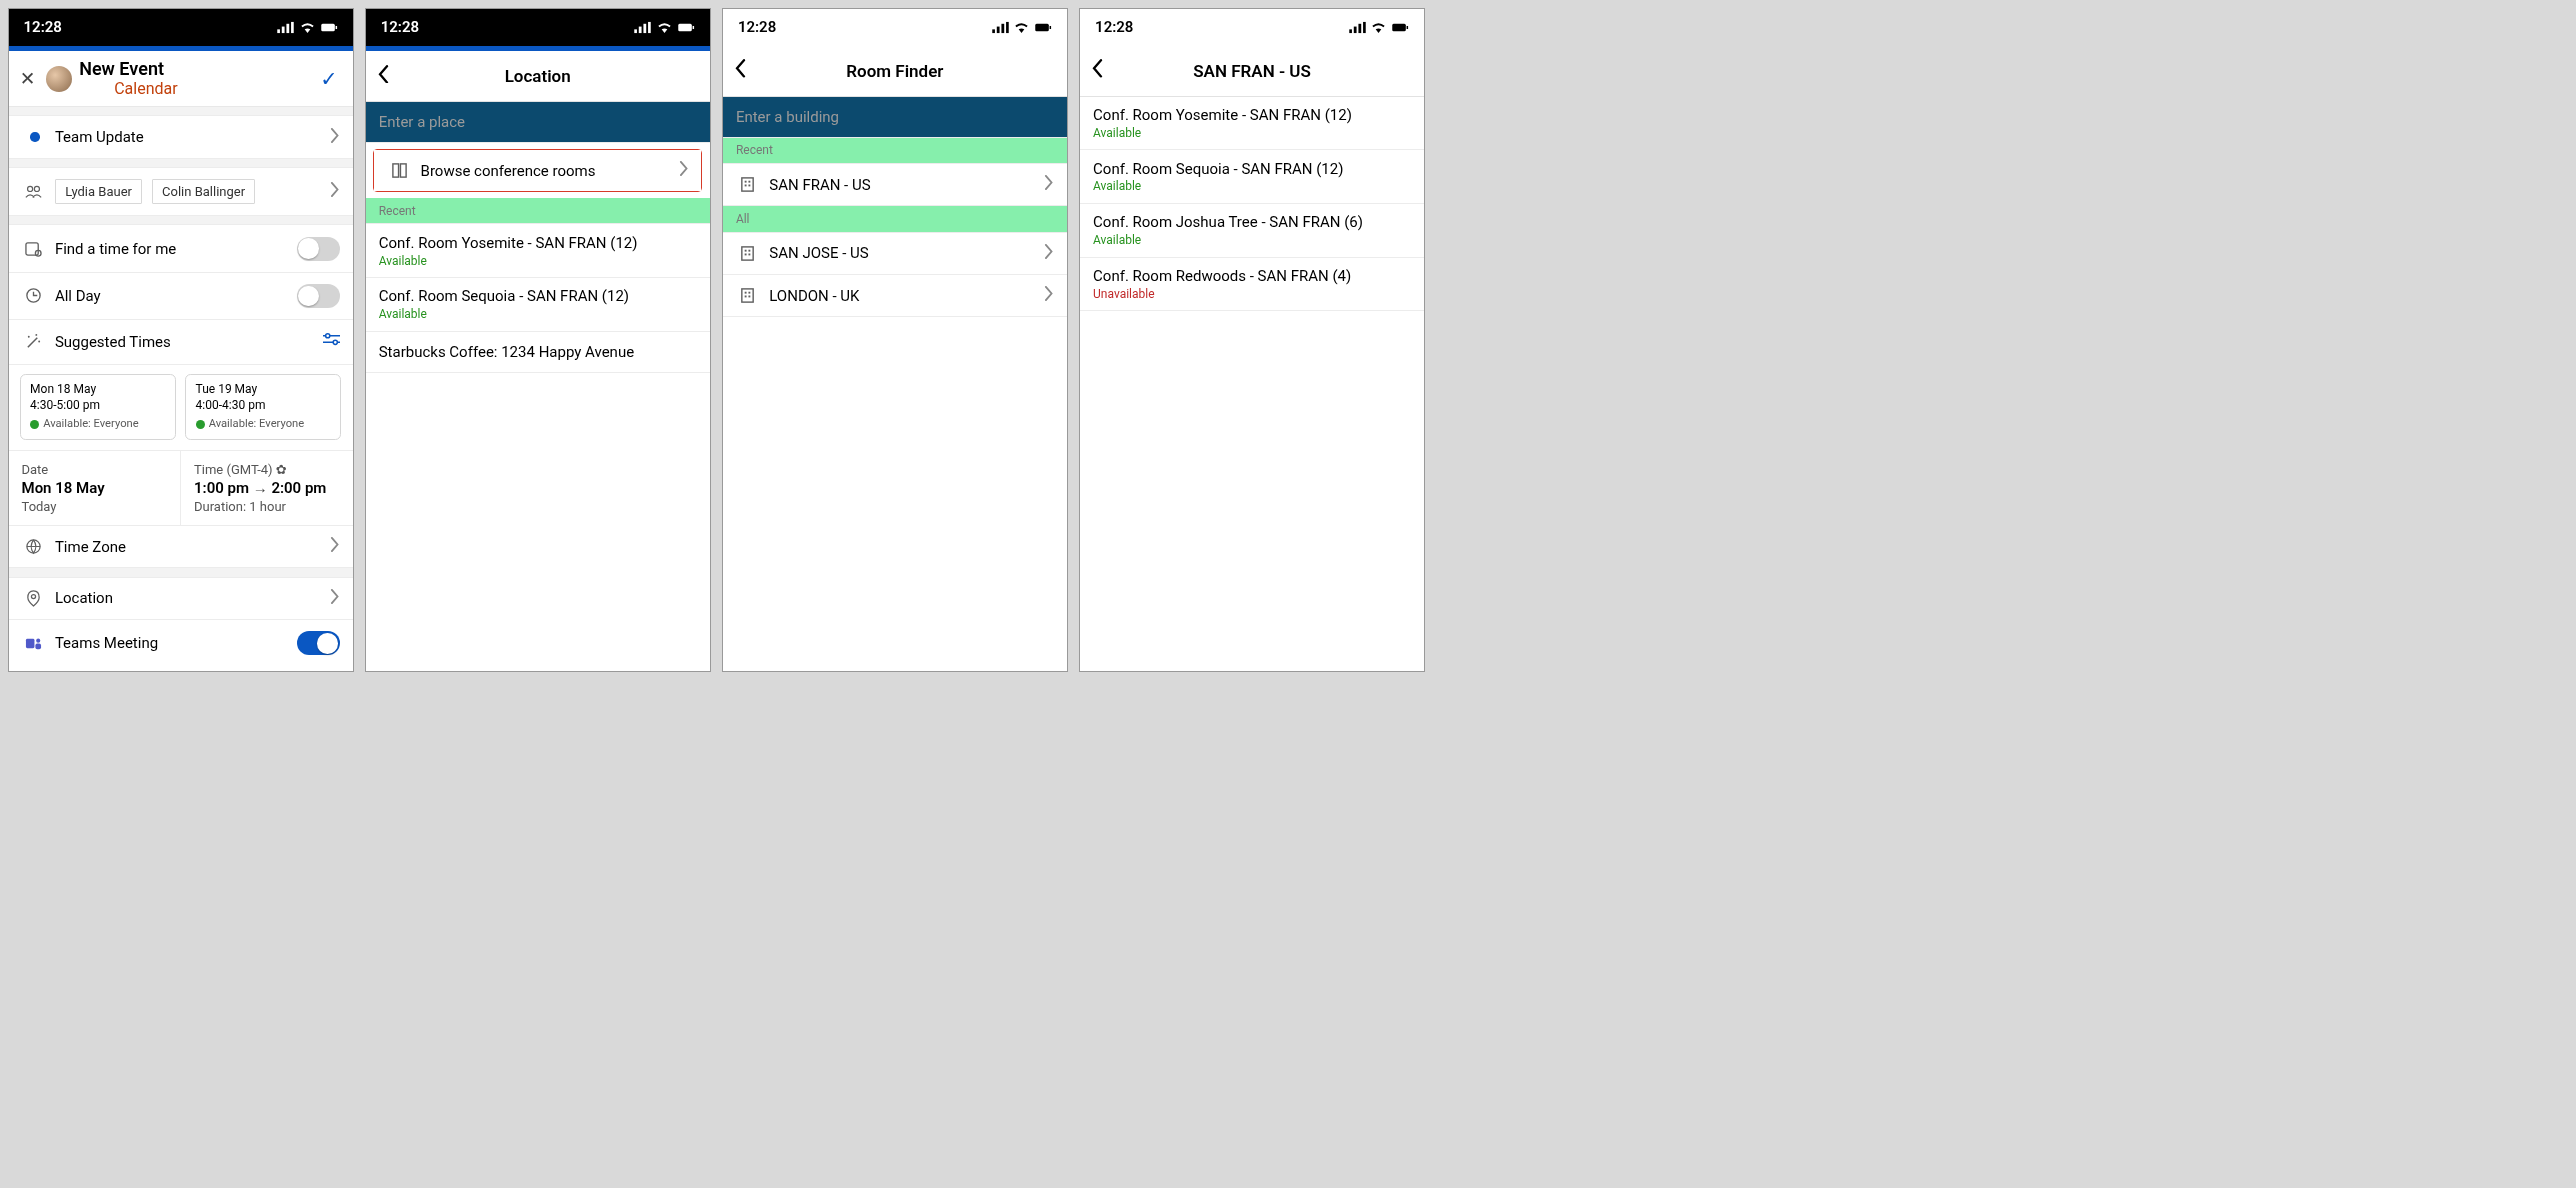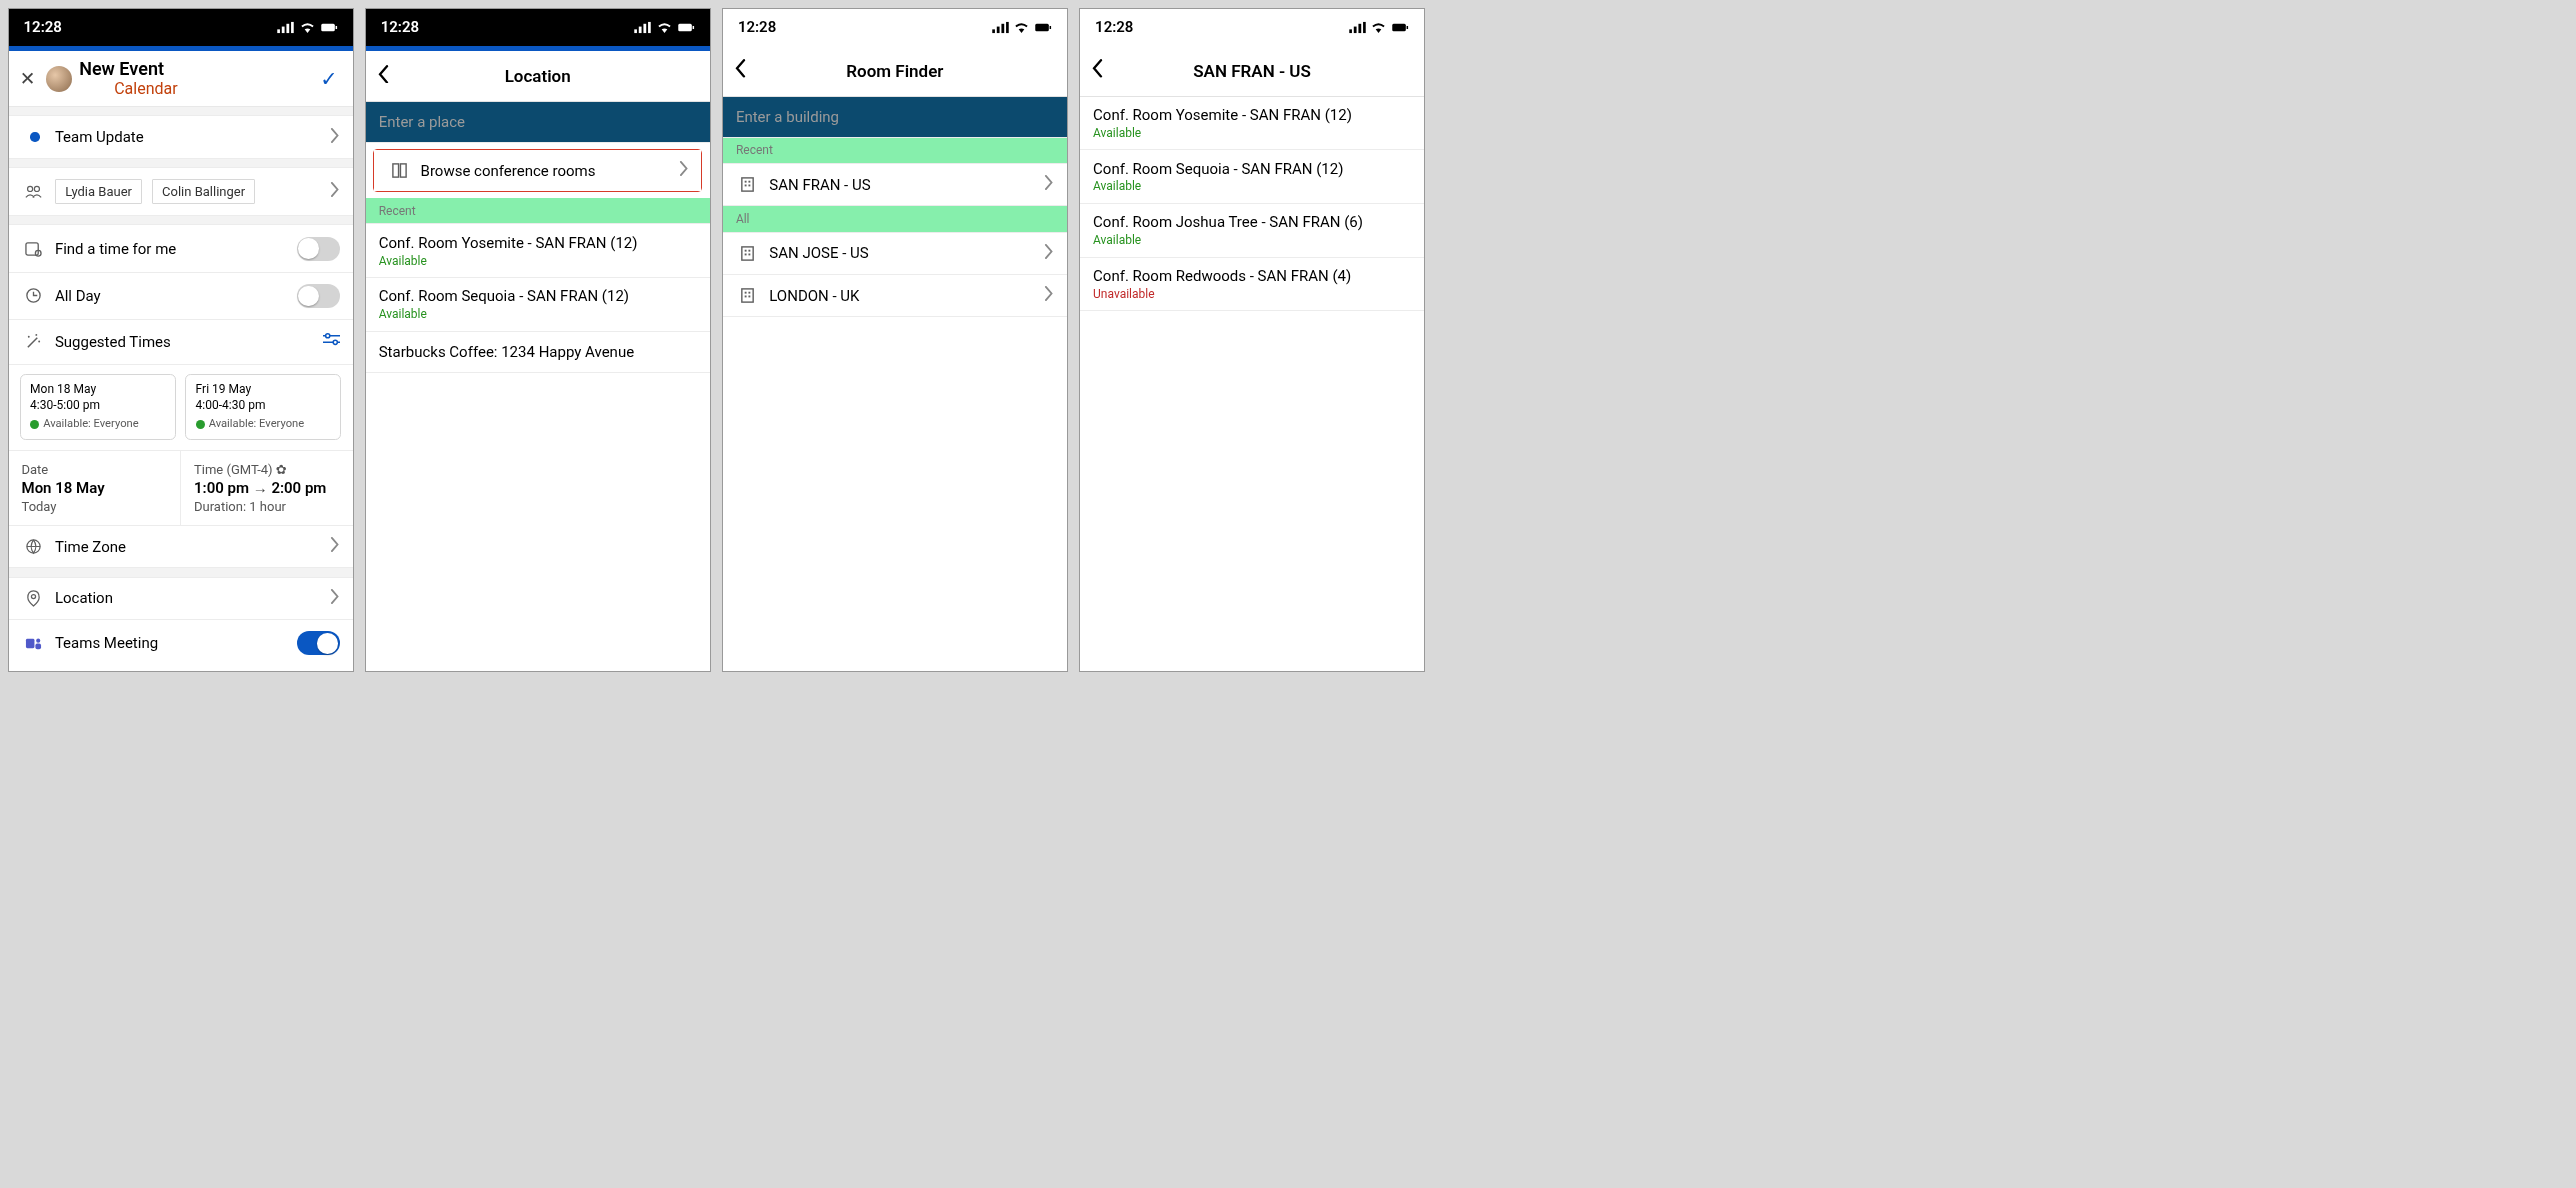--- a/index.html
+++ b/index.html
@@ -284,21 +284,21 @@
   <div class="cards">
     <div class="card">
       <div class="d1">Mon 18 May</div>
       <div class="d2">4:30-5:00 pm</div>
       <div class="avail">
           <span class="dot-green"></span>
           <span>Available: Everyone</span>
         </div>
     </div>
     <div class="card">
-      <div class="d1">Fri 19 May</div>
+      <div class="d1">Tue 19 May</div>
       <div class="d2">4:00-4:30 pm</div>
       <div class="avail">
           <span class="dot-green"></span>
           <span>Available: Everyone</span>
         </div>
     </div>
   </div>
   <div class="dt-row">
     <div class="dt-cell">
       <div class="h">Date</div>

